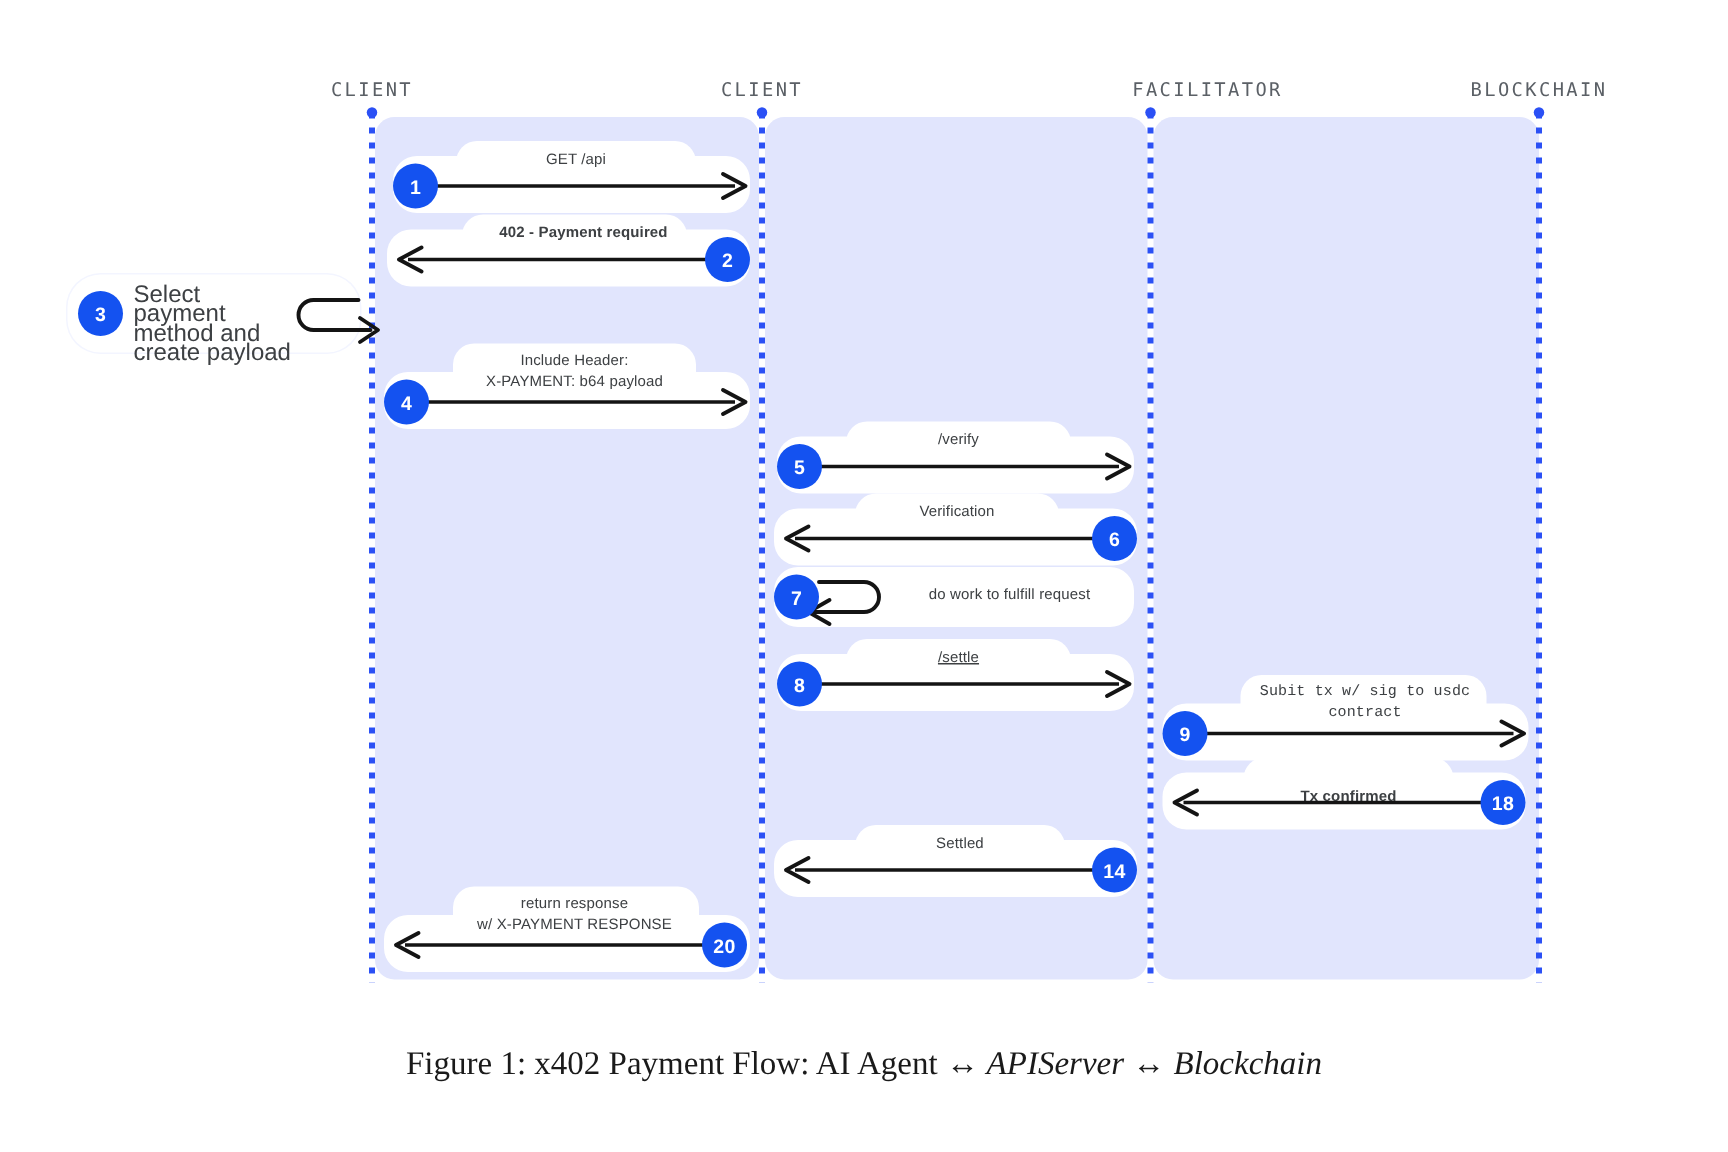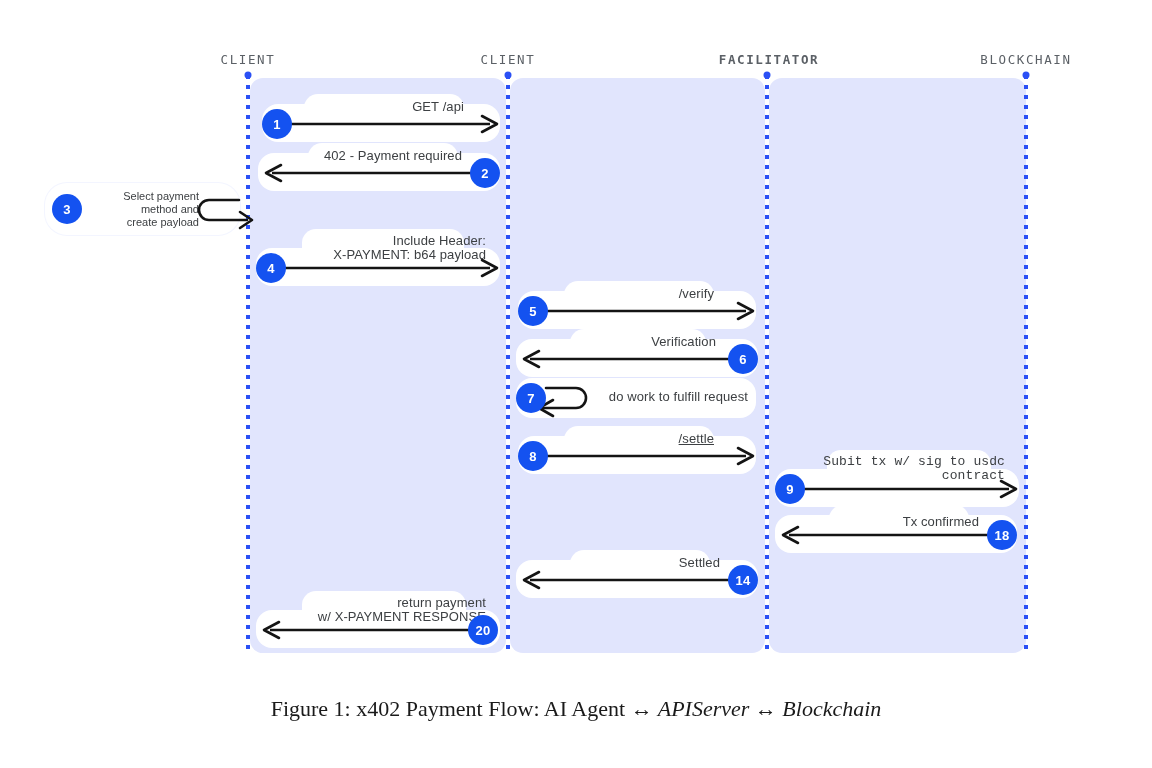--- a/index.html
+++ b/index.html
@@ -69,22 +69,22 @@
     background: #ffffff;
     border-radius: 16px;
   }
   .pill-upper {
     position: absolute;
     background: #ffffff;
     border-radius: 14px;
   }
   .msg-label {
     position: absolute;
-    text-align: right;
-    font-size: 13px;
+    text-align: center;
+    font-size: 10px;
     line-height: 13.5px;
     color: #3d4043;
     white-space: pre-line;
     letter-spacing: 0.1px;
   }
   .arrow-svg {
     position: absolute;
     overflow: visible;
   }
   .badge {
@@ -104,22 +104,22 @@
 
   
   .note {
     position: absolute;
     background: #ffffff;
     border-radius: 22px;
     box-shadow: 0 0 0 1px #f3f5ff;
   }
   .note-label {
     position: absolute;
-    text-align: right;
-    font-size: 11px;
+    text-align: left;
+    font-size: 16px;
     line-height: 13px;
     color: #3d4043;
     white-space: pre-line;
   }
 
   
   #caption {
     position: absolute;
     left: 0;
     top: 696px;
@@ -138,21 +138,21 @@
 <body>
 
 <div id="figure">
 
   <div class="band" style="left:250px; top:78px; width:256px; height:575px;"></div>
   <div class="band" style="left:510px; top:78px; width:255px; height:575px;"></div>
   <div class="band" style="left:769px; top:78px; width:257px; height:575px;"></div>
 
   <div class="lifeline-header" style="left:248px;">CLIENT</div>
   <div class="lifeline-header" style="left:508px;">CLIENT</div>
-  <div class="lifeline-header" style="left:769px;font-weight:bold;">FACILITATOR</div>
+  <div class="lifeline-header" style="left:805px;">FACILITATOR</div>
   <div class="lifeline-header" style="left:1026px;">BLOCKCHAIN</div>
 
   <div class="lifeline" style="left:248px; top:75px; height:580px;"></div>
   <div class="lifeline-cap" style="left:248px; top:75px;"></div>
 
   <div class="lifeline" style="left:508px; top:75px; height:580px;"></div>
   <div class="lifeline-cap" style="left:508px; top:75px;"></div>
 
   <div class="lifeline" style="left:767px; top:75px; height:580px;"></div>
   <div class="lifeline-cap" style="left:767px; top:75px;"></div>
@@ -167,21 +167,21 @@
     <svg class="arrow-svg" style="left:14px; top:20px;" width="224" height="20" viewBox="0 0 224 20">
       <line x1="0" y1="10" x2="214" y2="10" stroke="#141414" stroke-width="2.4"></line>
       <polyline points="206,2 221,10 206,18" fill="none" stroke="#141414" stroke-width="2.6" stroke-linecap="round" stroke-linejoin="round"></polyline>
     </svg>
     <div class="badge" style="left:0px; top:15px;">1</div>
   </div>
 
   <div class="msg" style="left:258px; top:143px;">
     <div class="pill-lower" style="top:10px; width:242px; height:38px;"></div>
     <div class="pill-upper" style="left:50px; top:0px; width:150px; height:30px;"></div>
-    <div class="msg-label" style="left:14px; top:6px; width:190px;">402 - Payment required</div>
+    <div class="msg-label" style="left:36px; top:6px; width:190px;font-weight:bold;">402 - Payment required</div>
     <svg class="arrow-svg" style="left:6px; top:20px;" width="222" height="20" viewBox="0 0 222 20">
       <line x1="8" y1="10" x2="222" y2="10" stroke="#141414" stroke-width="2.4"></line>
       <polyline points="17,2 2,10 17,18" fill="none" stroke="#141414" stroke-width="2.6" stroke-linecap="round" stroke-linejoin="round"></polyline>
     </svg>
     <div class="badge" style="left:212px; top:15px;">2</div>
   </div>
 
   <div class="msg" style="left:45px; top:183px;">
     <div class="note" style="left:0px; top:0px; width:195px; height:52px;"></div>
     <div class="note-label" style="left:44px; top:7px; width:110px;">Select payment
@@ -257,21 +257,21 @@
     <svg class="arrow-svg" style="left:20px; top:29px;" width="224" height="20" viewBox="0 0 224 20">
       <line x1="0" y1="10" x2="214" y2="10" stroke="#141414" stroke-width="2.4"></line>
       <polyline points="206,2 221,10 206,18" fill="none" stroke="#141414" stroke-width="2.6" stroke-linecap="round" stroke-linejoin="round"></polyline>
     </svg>
     <div class="badge" style="left:0px; top:24px;">9</div>
   </div>
 
   <div class="msg" style="left:775px; top:505px;">
     <div class="pill-lower" style="top:10px; width:242px; height:38px;"></div>
     <div class="pill-upper" style="left:54px; top:0px; width:140px; height:30px;"></div>
-    <div class="msg-label" style="left:44px; top:10px; width:160px;">Tx confirmed</div>
+    <div class="msg-label" style="left:44px; top:20px; width:160px;font-weight:bold;">Tx confirmed</div>
     <svg class="arrow-svg" style="left:6px; top:20px;" width="222" height="20" viewBox="0 0 222 20">
       <line x1="8" y1="10" x2="222" y2="10" stroke="#141414" stroke-width="2.4"></line>
       <polyline points="17,2 2,10 17,18" fill="none" stroke="#141414" stroke-width="2.6" stroke-linecap="round" stroke-linejoin="round"></polyline>
     </svg>
     <div class="badge" style="left:212px; top:15px;">18</div>
   </div>
 
   <div class="msg" style="left:516px; top:550px;">
     <div class="pill-lower" style="top:10px; width:242px; height:38px;"></div>
     <div class="pill-upper" style="left:54px; top:0px; width:140px; height:30px;"></div>
@@ -279,21 +279,21 @@
     <svg class="arrow-svg" style="left:6px; top:20px;" width="222" height="20" viewBox="0 0 222 20">
       <line x1="8" y1="10" x2="222" y2="10" stroke="#141414" stroke-width="2.4"></line>
       <polyline points="17,2 2,10 17,18" fill="none" stroke="#141414" stroke-width="2.6" stroke-linecap="round" stroke-linejoin="round"></polyline>
     </svg>
     <div class="badge" style="left:212px; top:15px;">14</div>
   </div>
 
   <div class="msg" style="left:256px; top:591px;">
     <div class="pill-lower" style="top:19px; width:244px; height:38px;"></div>
     <div class="pill-upper" style="left:46px; top:0px; width:164px; height:34px;"></div>
-    <div class="msg-label" style="left:24px; top:5px; width:206px;">return payment
+    <div class="msg-label" style="left:24px; top:5px; width:206px;">return response
 w/ X-PAYMENT RESPONSE</div>
     <svg class="arrow-svg" style="left:6px; top:29px;" width="222" height="20" viewBox="0 0 222 20">
       <line x1="8" y1="10" x2="222" y2="10" stroke="#141414" stroke-width="2.4"></line>
       <polyline points="17,2 2,10 17,18" fill="none" stroke="#141414" stroke-width="2.6" stroke-linecap="round" stroke-linejoin="round"></polyline>
     </svg>
     <div class="badge" style="left:212px; top:24px;">20</div>
   </div>
 
 </div>
 

